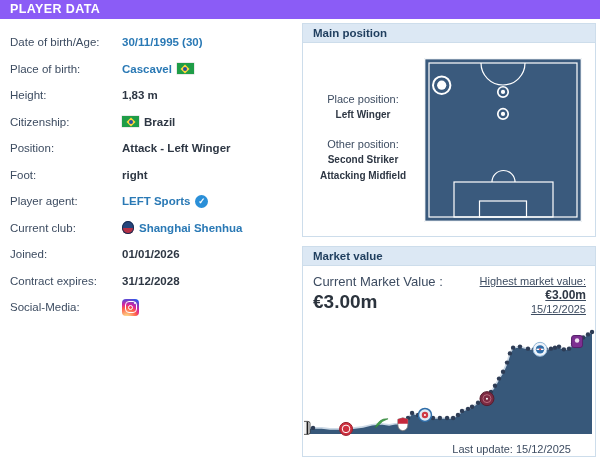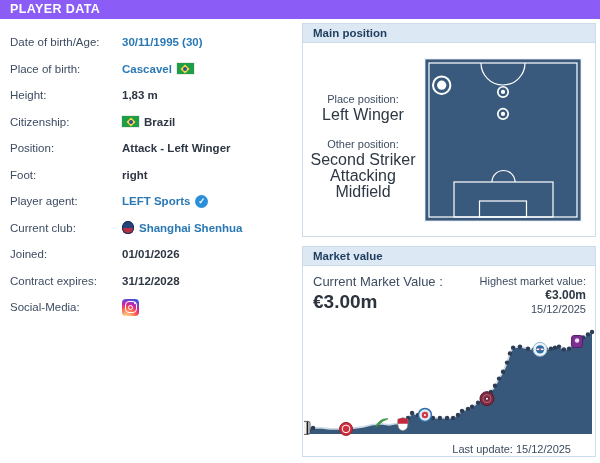--- a/index.html
+++ b/index.html
@@ -33,28 +33,28 @@
   .insta .l{position:absolute;left:5.8px;top:5.8px;width:3.5px;height:3.5px;border:1.5px solid #fff;border-radius:50%;}
   .insta .p{position:absolute;right:3.5px;top:3.5px;width:1.8px;height:1.8px;background:#fff;border-radius:50%;}
   
   .panel{position:absolute;left:302px;width:294px;border:1px solid #cdddeb;background:#fff;box-sizing:border-box;}
   .panel-header{background:#dce8f4;color:#1f3e5e;font-weight:bold;font-size:11.5px;height:18px;line-height:18px;padding-left:10px;border-bottom:1px solid #cdddeb;}
   .panel-main{top:23px;height:214px;}
   .panel-market{top:246px;height:211px;}
   
   .pos-body{display:flex;}
   .pos-text{width:120px;text-align:center;margin-top:48px;font-size:11px;color:#3d4c61;line-height:16px;}
-  .pos-text .b{font-weight:normal;color:#2e3744;font-size:16px;line-height:16px;}
+  .pos-text .b{font-weight:bold;color:#2e3744;font-size:10px;line-height:16px;}
   .pos-gap{height:13px;}
   .pitch-wrap{margin-top:15px;margin-left:1px;}
   
   .mv-row{display:flex;justify-content:space-between;padding:8px 9px 0 10px;}
   .mv-cur .lab{font-size:13px;color:#3d4c61;}
   .mv-cur .val{font-size:19px;font-weight:bold;color:#2b333d;margin-top:2px;}
-  .mv-high{text-align:right;font-size:11px;color:#3d4c61;line-height:14px;}
+  .mv-high{text-align:right;font-size:11px;color:#3d4c61;line-height:14px;text-decoration:underline;}
   .mv-high .val{font-weight:bold;color:#2e3744;font-size:12px;}
   .chart{position:absolute;left:1px;top:73px;}
   .last-update{position:absolute;right:24px;top:196px;font-size:11px;color:#3d4c61;}
 </style>
 </head>
 <body>
 
 <div class="topbar">
   <span>PLAYER DATA</span>
 </div>

